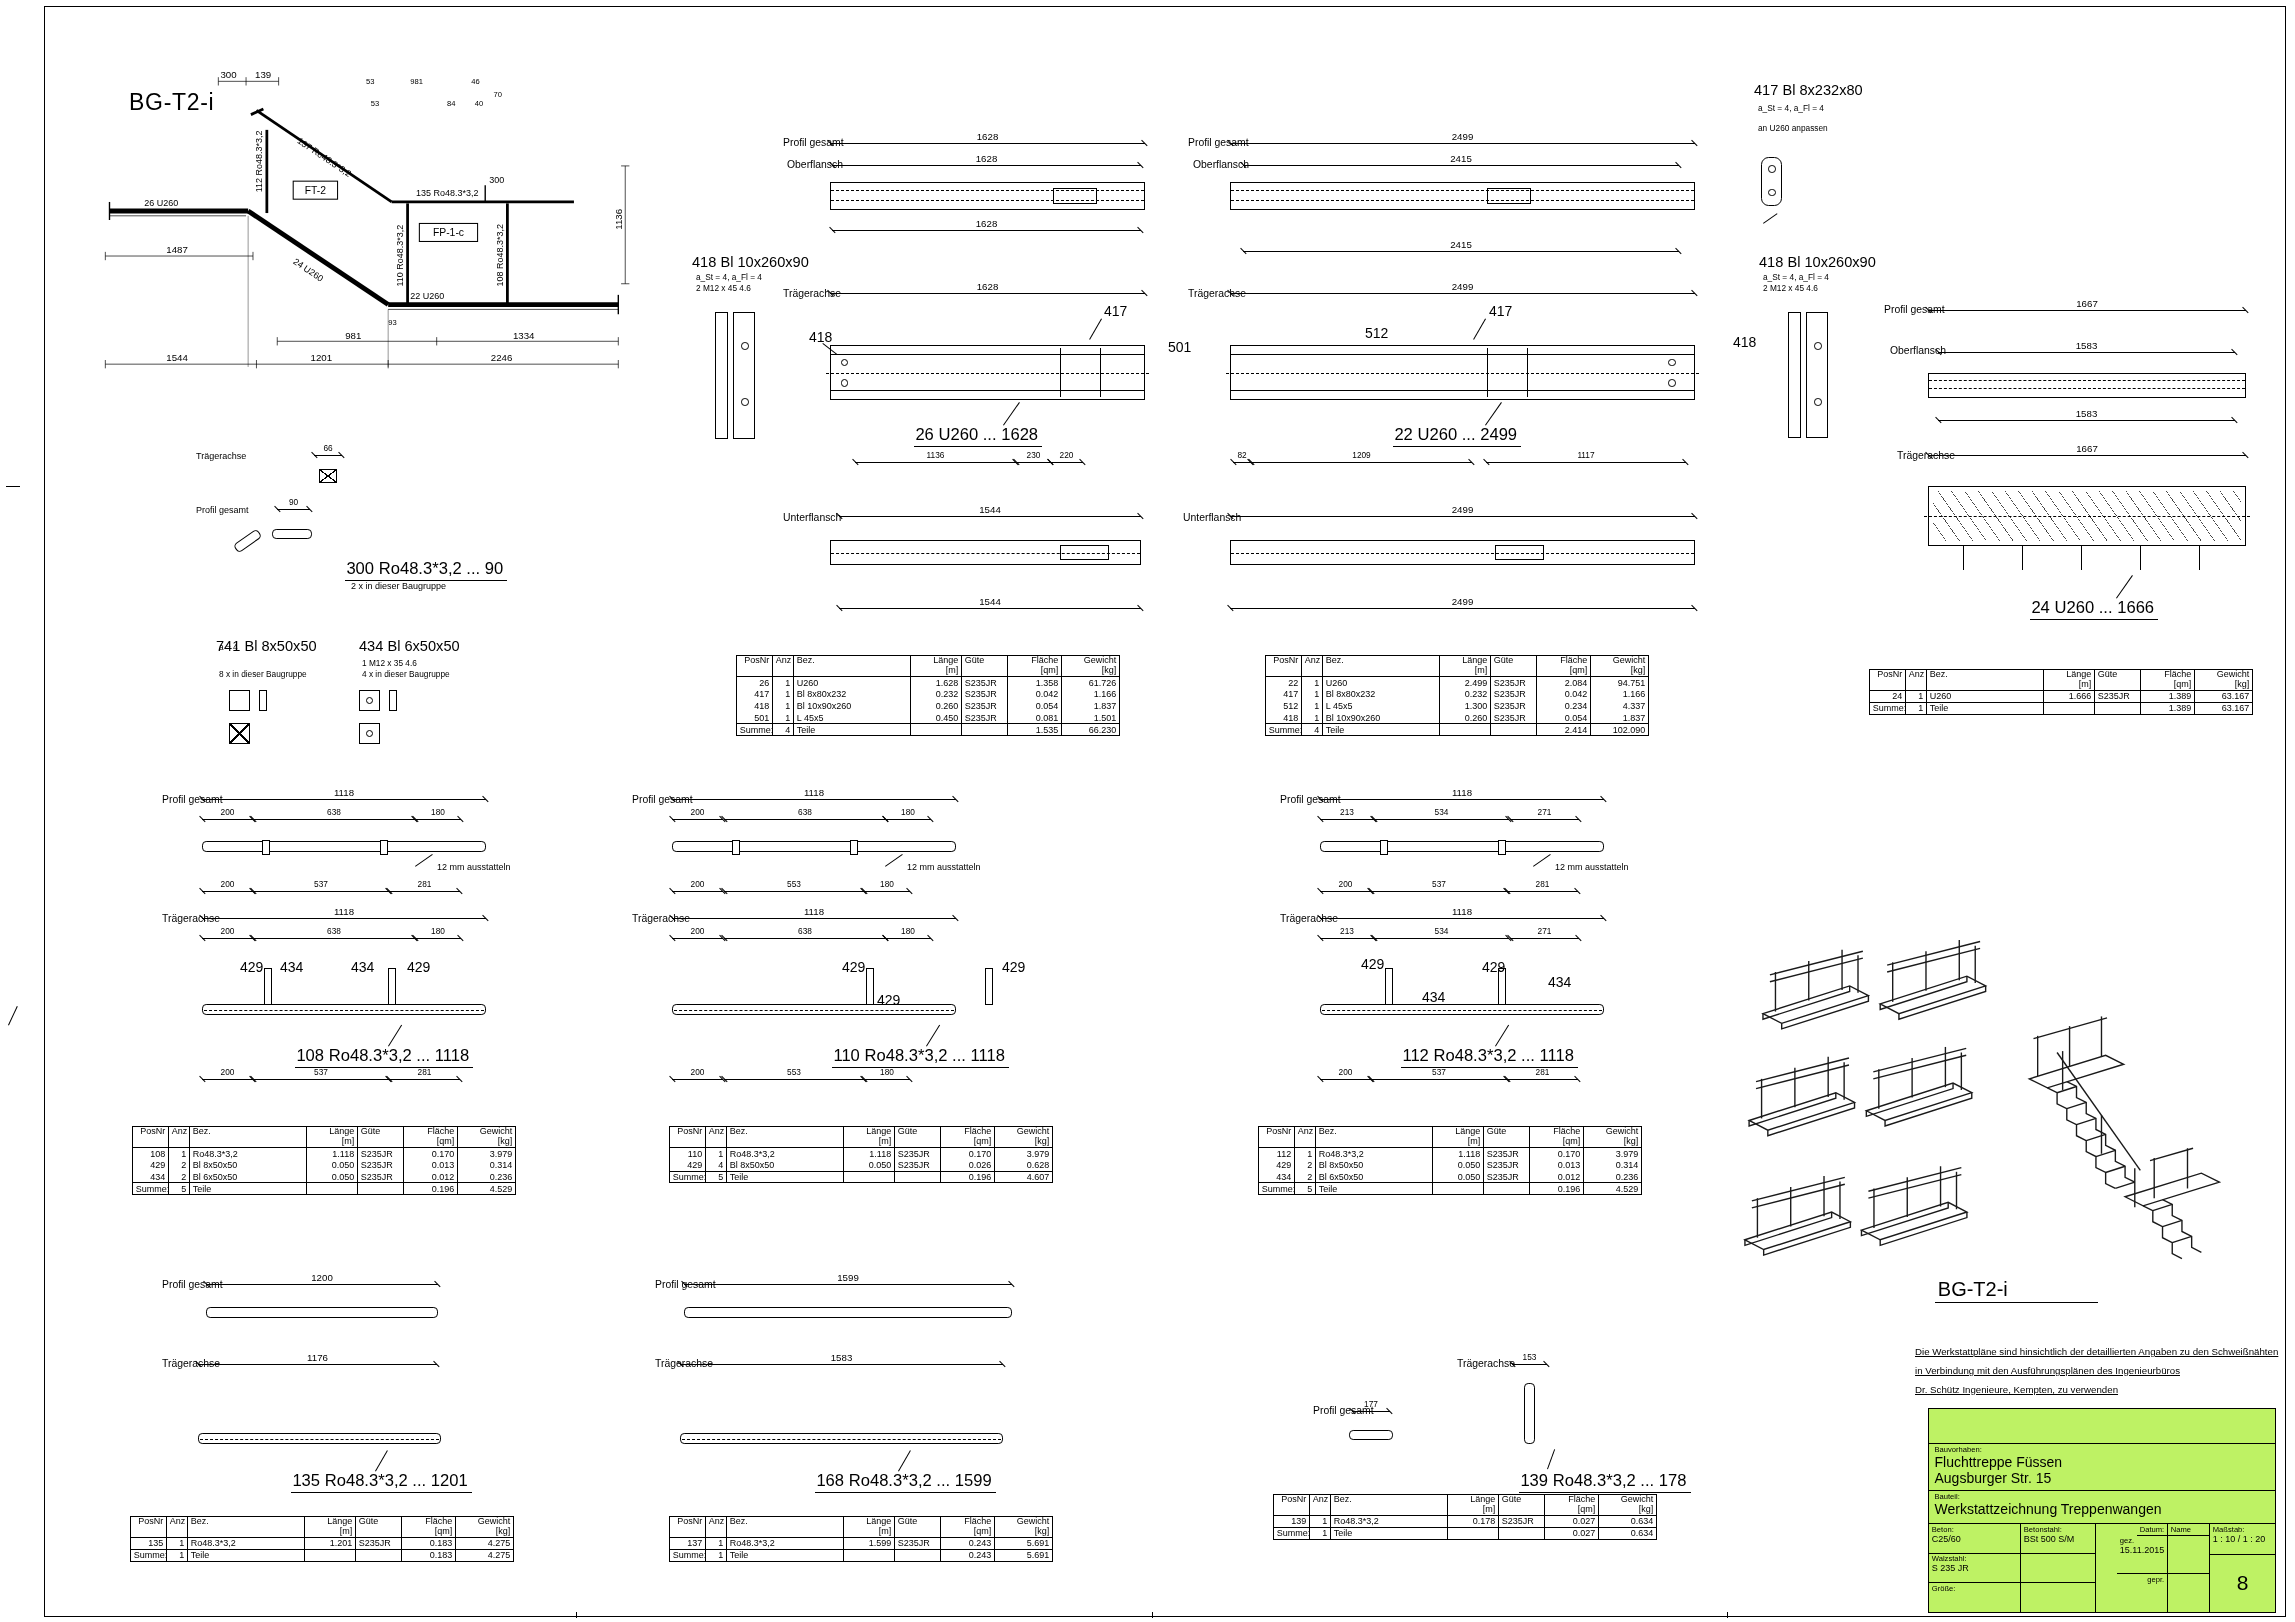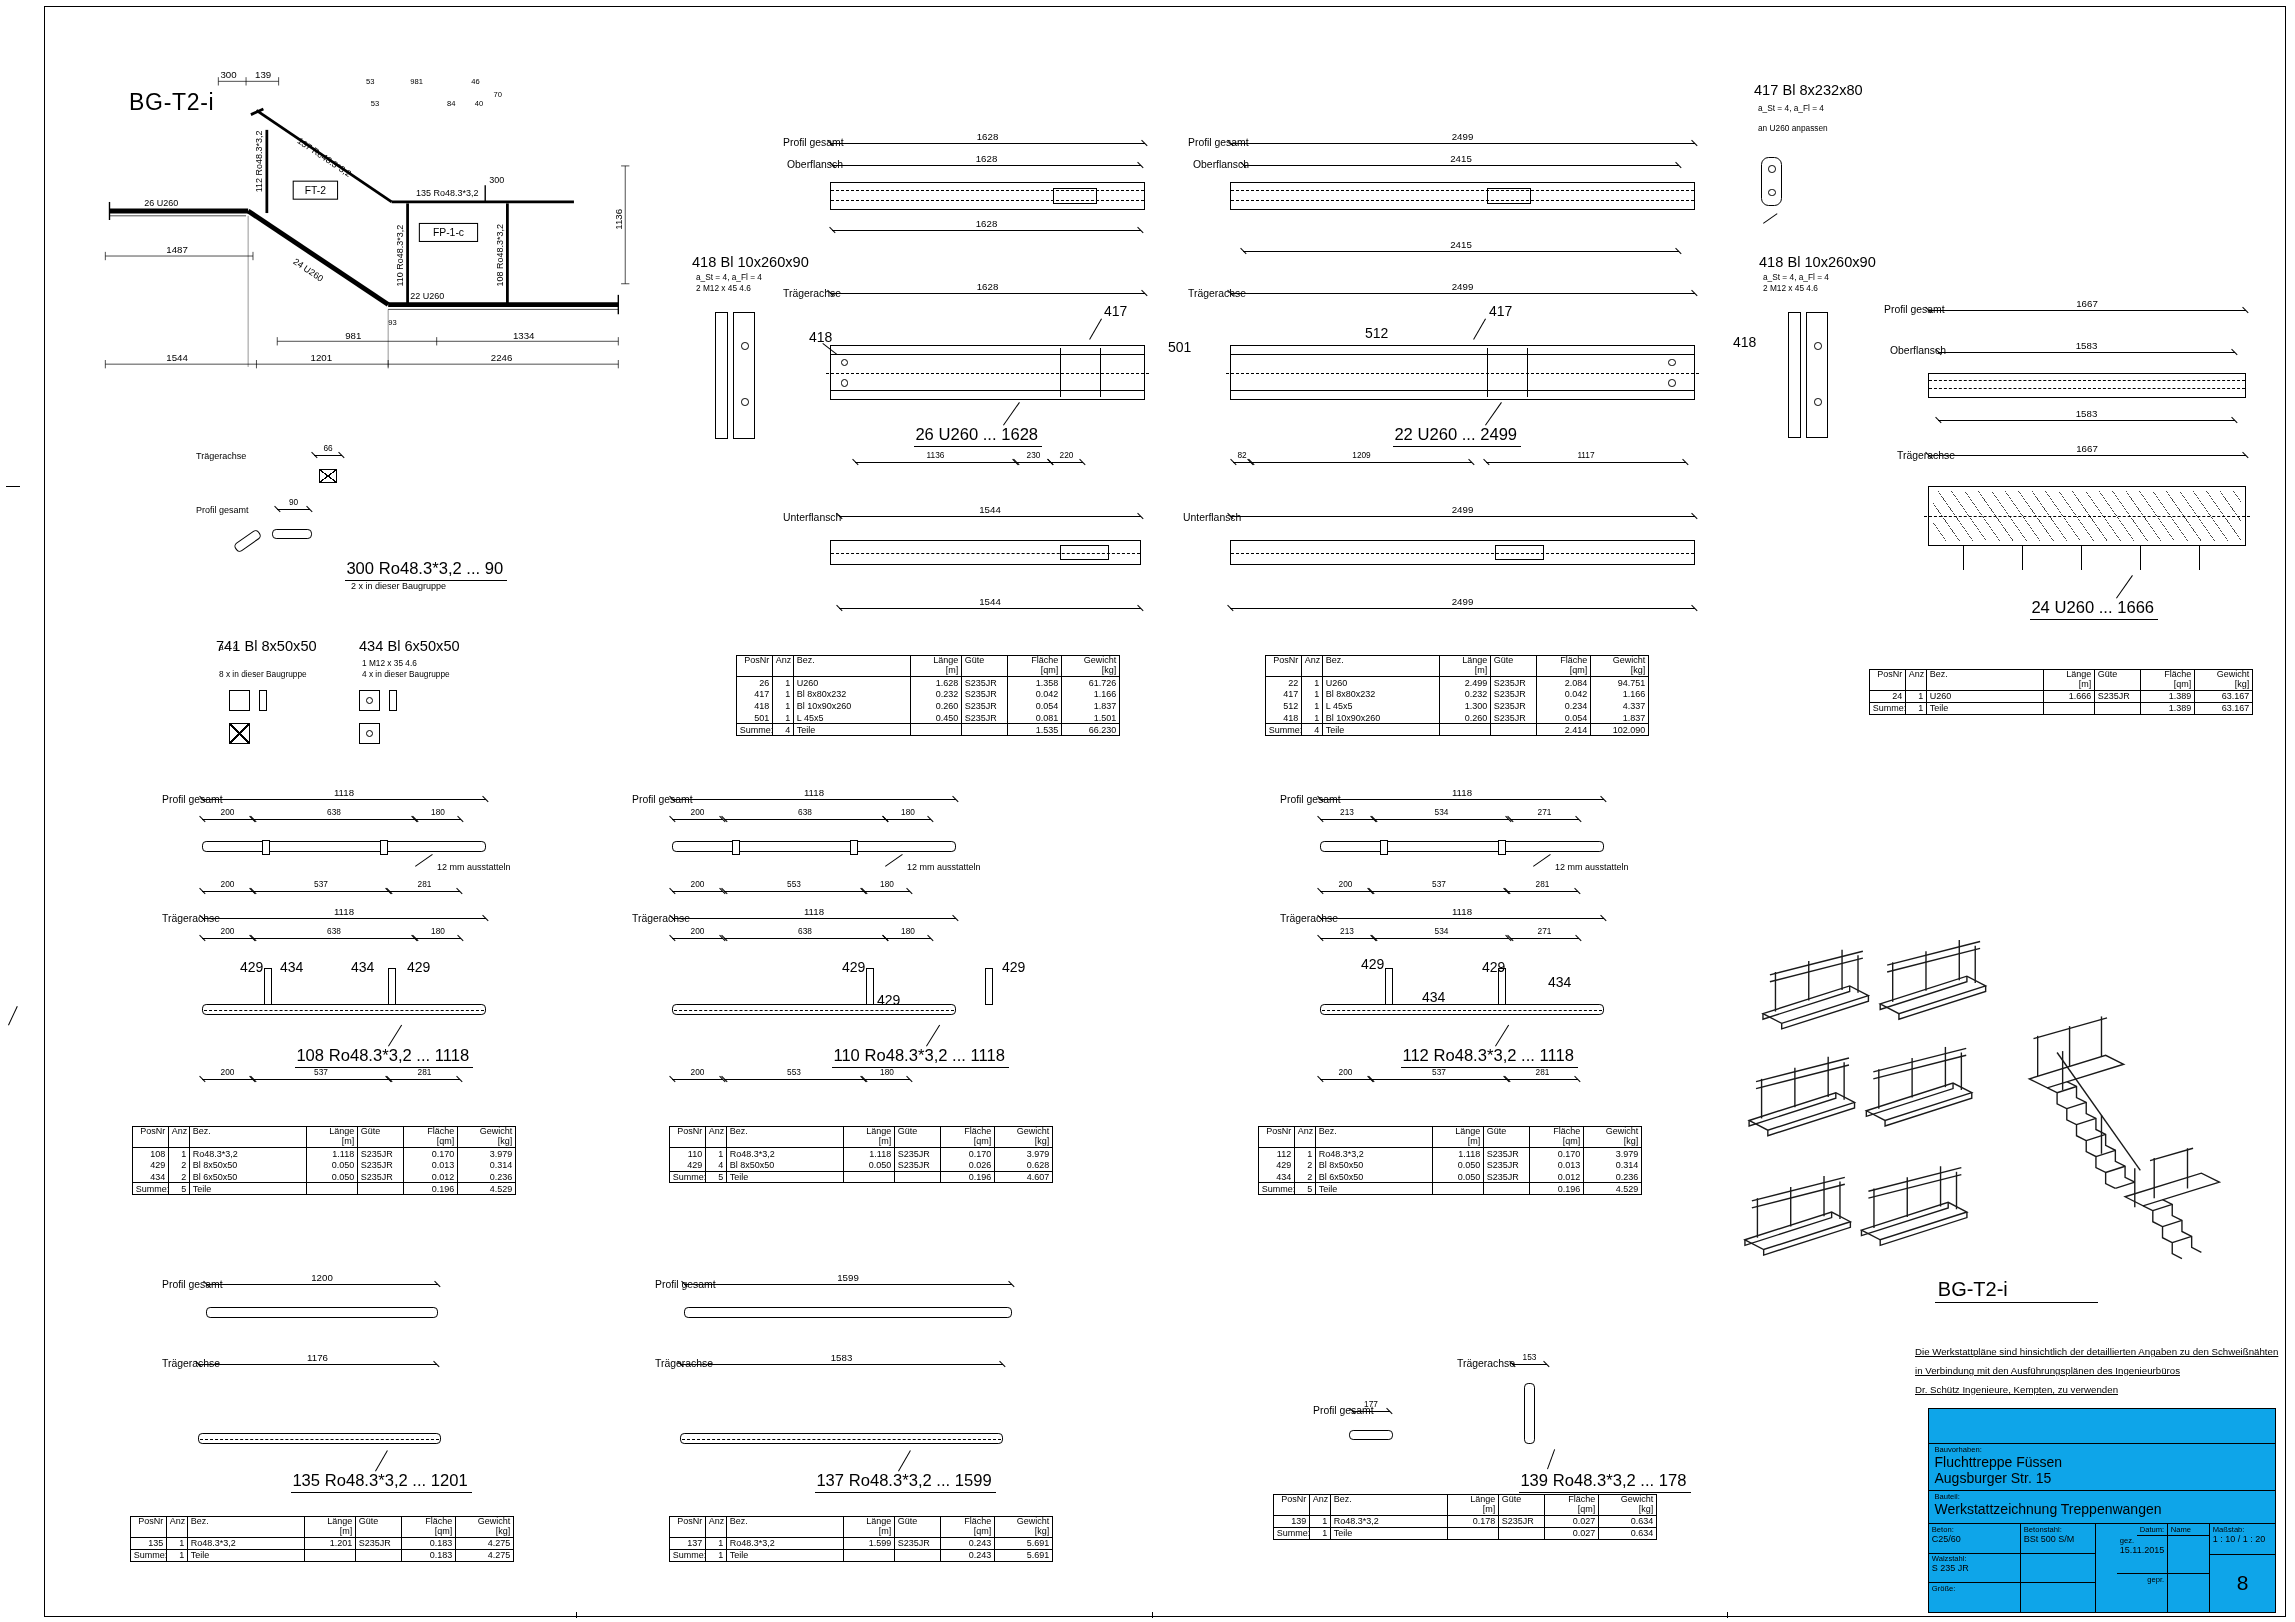--- a/index.html
+++ b/index.html
@@ -39,21 +39,21 @@
     linear-gradient(to top right,transparent 47%,#000 47%,#000 53%,transparent 53%),
     linear-gradient(to bottom right,transparent 47%,#000 47%,#000 53%,transparent 53%);}
   .ptable{position:absolute;border-collapse:collapse;table-layout:fixed;width:382px;font-size:9px;background:#fff;border:0.9px solid #000;}
   .ptable th,.ptable td{border-left:0.7px solid #000;padding:0 2.8px;height:11.8px;white-space:nowrap;overflow:hidden;font-weight:normal;text-align:left;}
   .ptable th:first-child,.ptable td:first-child{border-left:none;}
   .ptable thead th{border-bottom:0.7px solid #000;vertical-align:top;height:21px;}
   .ptable thead th div{line-height:9.7px;}
   .ptable tfoot td{border-top:0.7px solid #000;}
   .ptable .num{text-align:right;}
   .notes{position:absolute;font-size:9.7px;line-height:19px;white-space:nowrap;text-decoration:underline;}
-  #tblock{position:absolute;left:1928px;top:1408px;width:348px;height:205px;border:1.1px solid #000;background:#0ea5e9;display:flex;flex-direction:column;}
+  #tblock{position:absolute;left:1928px;top:1408px;width:348px;height:205px;border:1.1px solid #000;background:#bef264;display:flex;flex-direction:column;}
   .tbr{border-bottom:0.8px solid #000;position:relative;padding:1.4px 5.5px;}
   .tbg{display:flex;flex:1;}
   .tbc{border-right:0.7px solid #000;display:flex;flex-direction:column;}
   .tbc:last-child{border-right:none;}
   .tbcell{flex:1;border-bottom:0.7px solid #000;padding:0.7px 2.8px;display:flex;flex-direction:column;overflow:hidden;}
   .tbcell:last-child{border-bottom:none;}
   .tbcell.hd{flex:0 0 11.8px;}
   .mini{font-size:7.6px;line-height:9px;white-space:nowrap;}
   .val{font-size:9px;line-height:10.4px;white-space:nowrap;}
   .big{font-size:14px;line-height:16px;white-space:nowrap;}
@@ -1106,21 +1106,21 @@
       <span>1599</span>
     </div>
   <div class="tube" style="left:684px;top:1307px;width:328px;height:11px;"></div>
   <div class="lab" style="left:655px;top:1358px;">Trägerachse</div>
   <div class="dimh" style="left:680px;top:1364px;width:323px;">
       <span>1583</span>
     </div>
   <div class="tube" style="left:680px;top:1433px;width:323px;height:11px;">
       <div class="cl"></div>
     </div>
-  <div class="part-label" style="left:815px;top:1471px;">137 Ro48.3*3,2 ... 1599</div>
+  <div class="part-label" style="left:815px;top:1471px;">168 Ro48.3*3,2 ... 1599</div>
   <div class="lline" style="left:898px;top:1471px;width:23.6px;transform:rotate(-60deg);"></div>
   <table class="ptable" style="left:669px;top:1516px;">
       <colgroup>
         <col style="width:36px">
         <col style="width:21px">
         <col style="width:117px">
         <col style="width:51px">
         <col style="width:46px">
         <col style="width:54px">
         <col style="width:58px">

